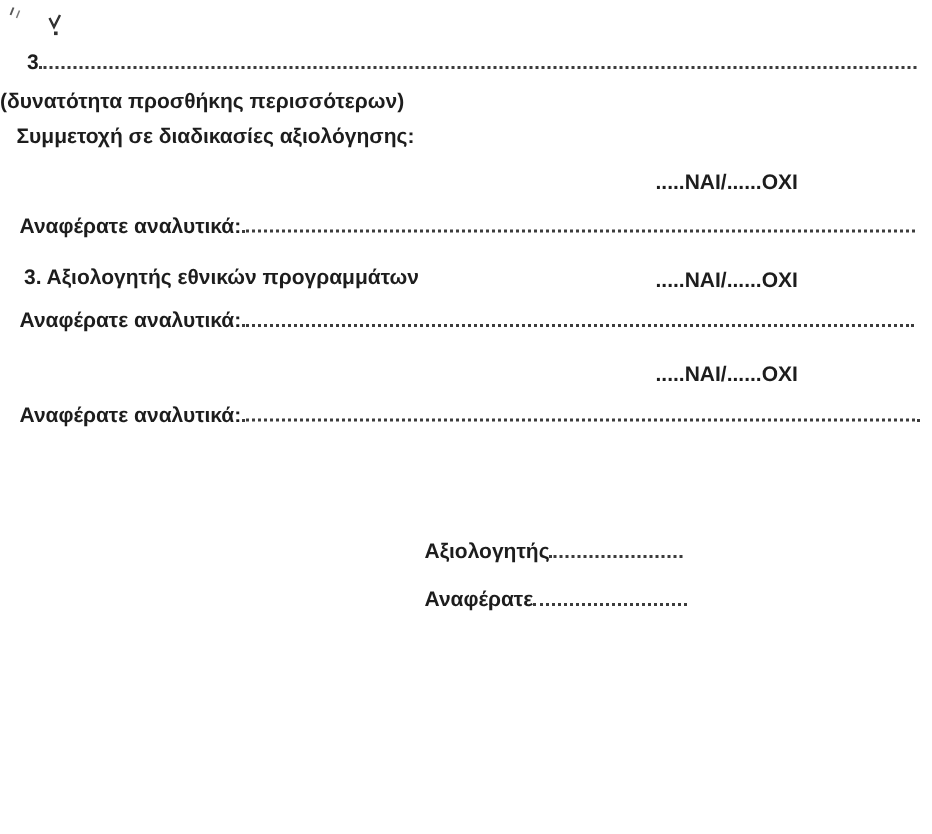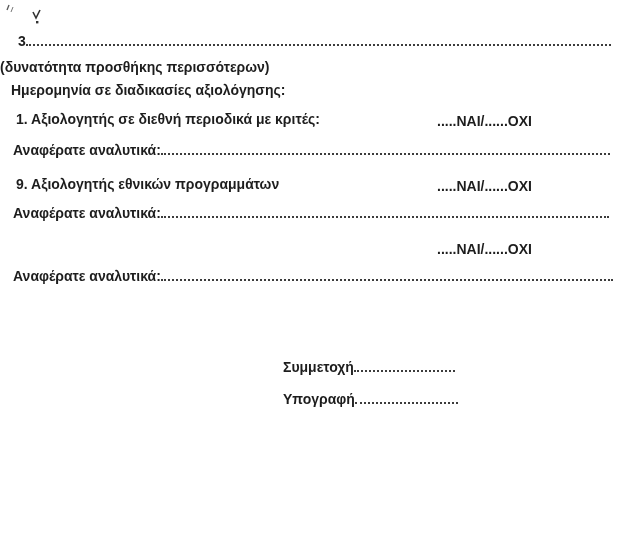--- a/index.html
+++ b/index.html
@@ -59,45 +59,44 @@
     <rect x="5" y="12" width="2.4" height="2.4" fill="#333"></rect>
   </svg>
 
   <div class="row" style="left:18px; right:10px; top:33px;">
     <span>3</span>
       <div class="leader"></div>
   </div>
 
   <div class="centered-note" style="top:59px;">(δυνατότητα προσθήκης περισσότερων)</div>
 
-  <div style="position:absolute; left:11px; top:82px;">Ημερομηνία σε διαδικασίες αξιολόγησης:</div>
+  <div style="position:absolute; left:11px; top:82px;">Συμμετοχή σε διαδικασίες αξιολόγησης:</div>
 
-  <div style="position:absolute; left:16px; top:111px;">1. Αξιολογητής σε διεθνή περιοδικά με κριτές:</div>
   <div class="answer" style="left:437px; top:113px;">.....ΝΑΙ/......ΟΧΙ</div>
   <div class="row" style="left:13px; right:11px; top:142px;">
     <span>Αναφέρατε αναλυτικά:</span>
       <div class="leader"></div>
   </div>
 
-  <div style="position:absolute; left:16px; top:176px;">9. Αξιολογητής εθνικών προγραμμάτων</div>
+  <div style="position:absolute; left:16px; top:176px;">3. Αξιολογητής εθνικών προγραμμάτων</div>
   <div class="answer" style="left:437px; top:178px;">.....ΝΑΙ/......ΟΧΙ</div>
   <div class="row" style="left:13px; right:12px; top:205px;">
     <span>Αναφέρατε αναλυτικά:</span>
       <div class="leader"></div>
   </div>
 
   <div class="answer" style="left:437px; top:241px;">.....ΝΑΙ/......ΟΧΙ</div>
   <div class="row" style="left:13px; right:8px; top:268px;">
     <span>Αναφέρατε αναλυτικά:</span>
       <div class="leader"></div>
   </div>
 
   <div class="row" style="left:283px; top:359px; width:172px;">
-    <span>Συμμετοχή</span>
+    <span>Αξιολογητής</span>
       <div class="leader"></div>
   </div>
 
   <div class="row" style="left:283px; top:391px; width:175px;">
-    <span>Υπογραφή</span>
+    <span>Αναφέρατε</span>
       <div class="leader"></div>
   </div>
 
 </div>
 
 </body></html>

